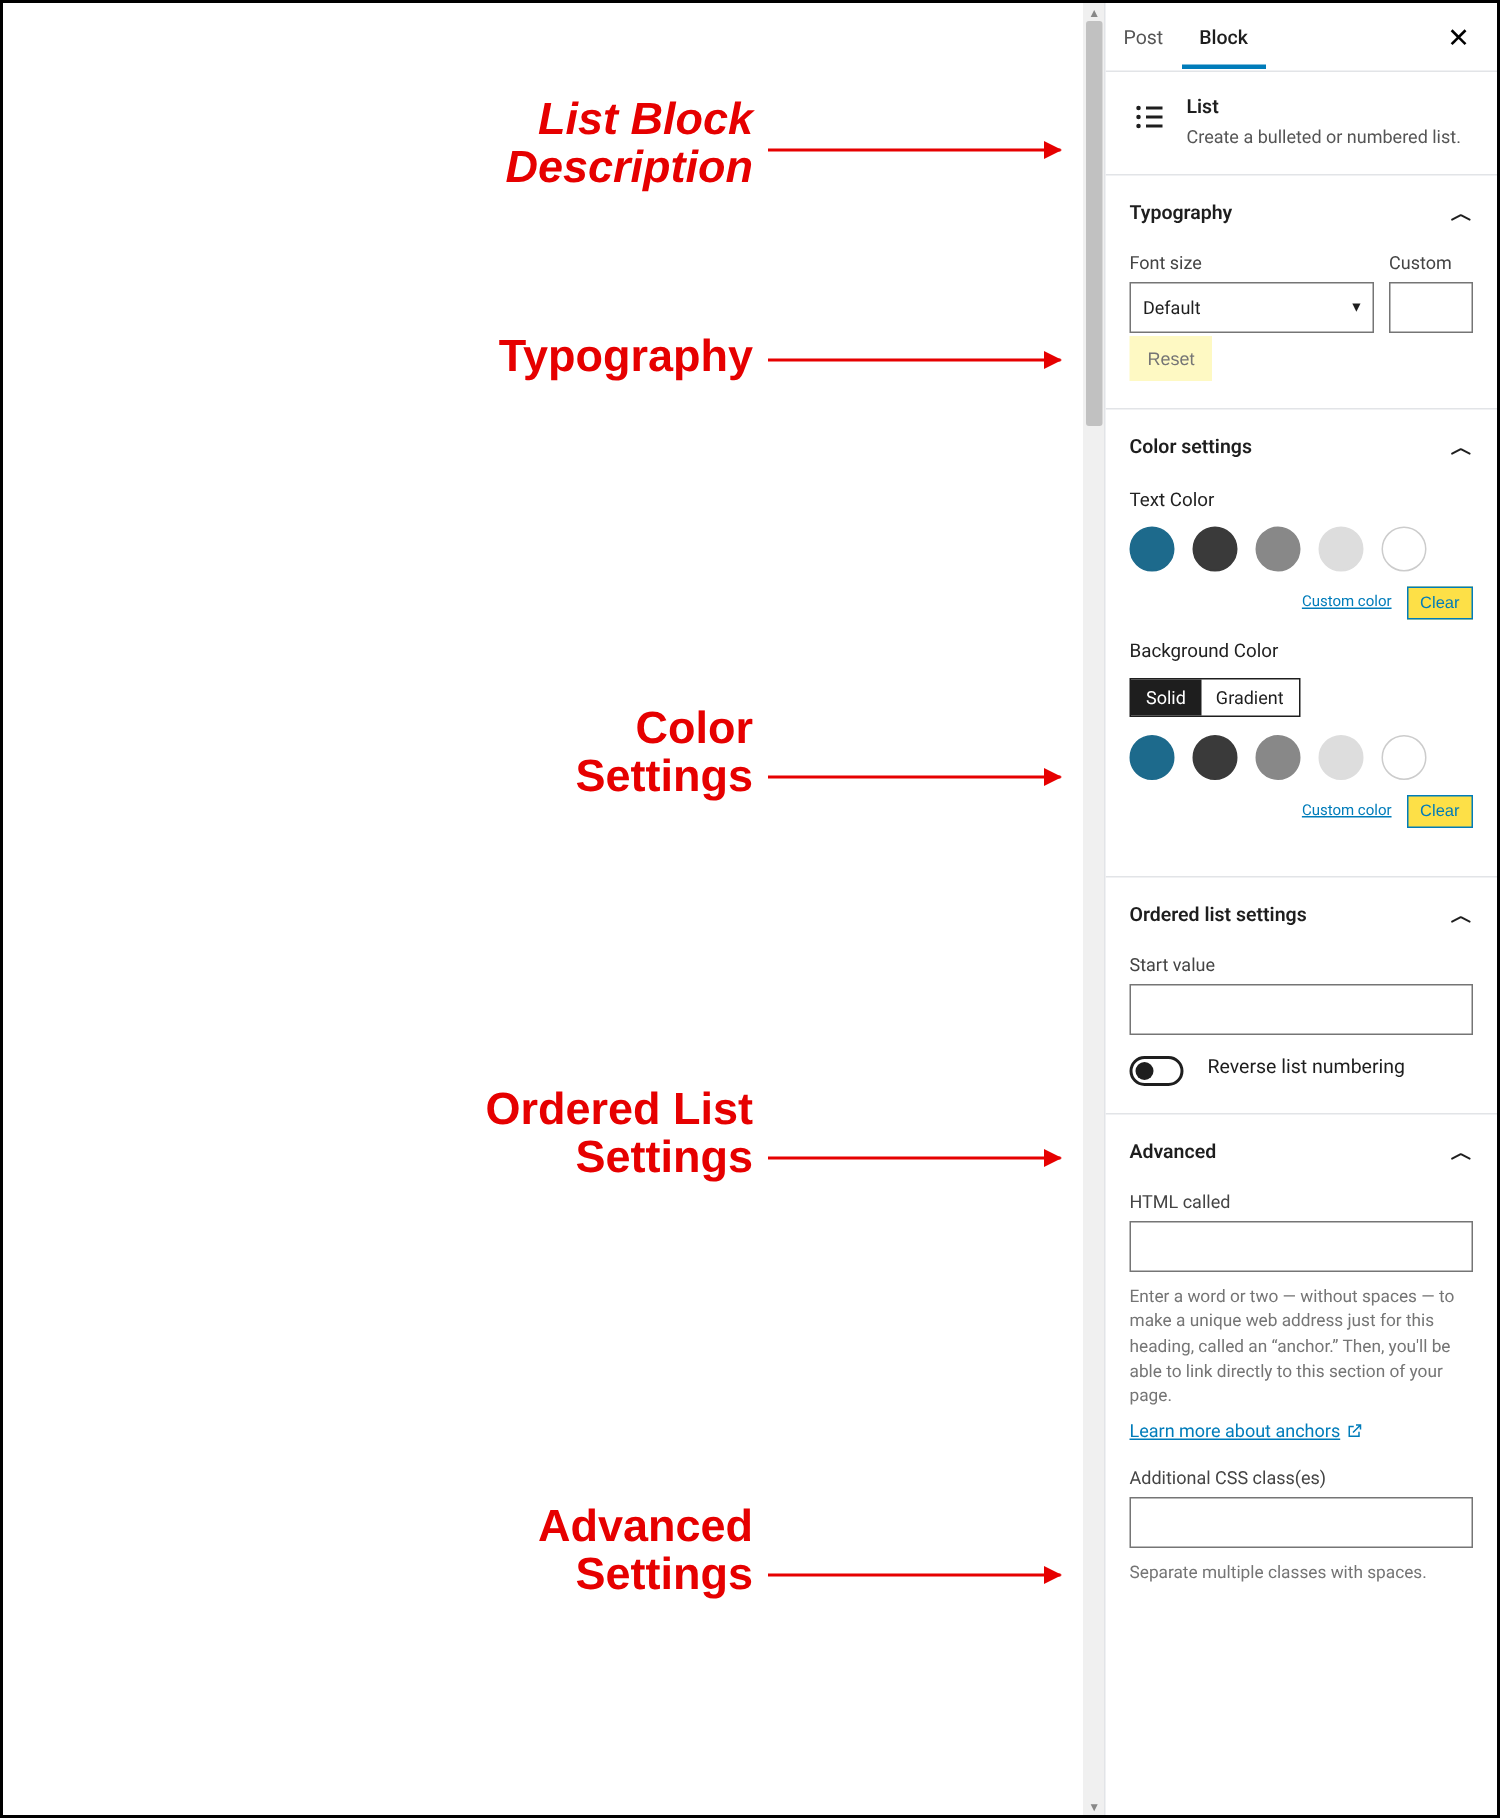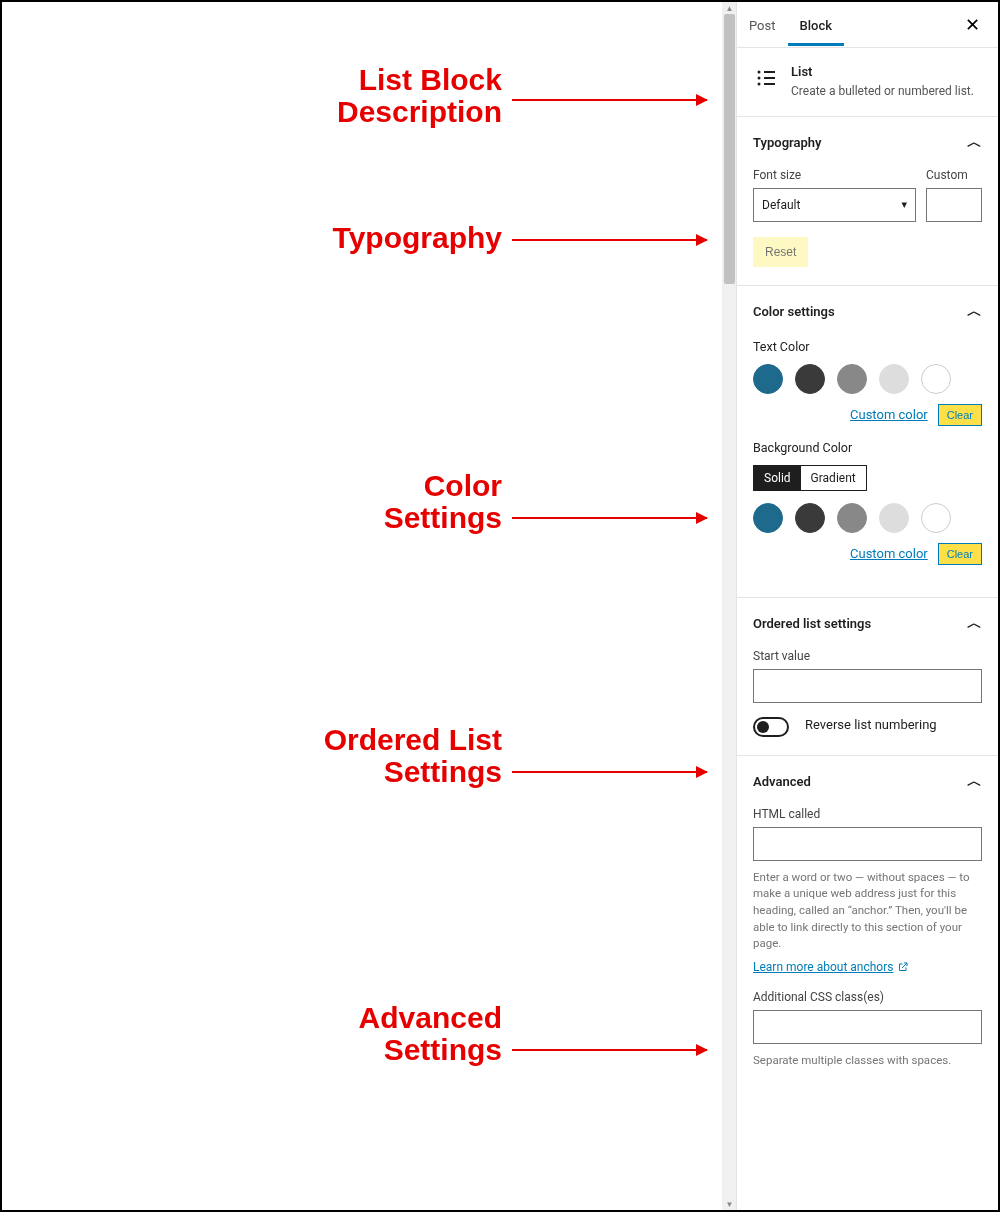--- a/index.html
+++ b/index.html
@@ -102,21 +102,21 @@
     align-items: center;
     padding: 16px 0;
     font-weight: 600;
     cursor: pointer;
   }
   .chev {
     font-size: 15px;
     font-weight: bold;
   }
   .panel-body { padding-bottom: 18px; }
-  .field-row { display: flex; gap: 10px; margin-bottom:15px;}
+  .field-row { display: flex; gap: 10px; margin-bottom:2px;}
   .field-col { flex: 1; }
   .field-col.small { flex: 0 0 56px; }
   .field-label { font-size: 12px; color: #444; margin-bottom: 6px; display:block;}
   .select-wrap {
     border: 1px solid #757575;
     height: 34px;
     display: flex;
     align-items: center;
     justify-content: space-between;
     padding: 0 8px;
@@ -156,21 +156,21 @@
   .color-row-bottom {
     display: flex;
     justify-content: flex-end;
     align-items: center;
     gap: 10px;
     margin-bottom: 14px;
   }
   .link {
     color: #007cba;
     text-decoration: underline;
-    font-size: 13px;
+    font-size: 10px;
     cursor: pointer;
   }
   .clear-btn {
     border: 1px solid #007cba;
     background: #fde047;
     color: #007cba;
     padding: 4px 8px;
     font-size: 11px;
     cursor: pointer;
   }
@@ -366,21 +366,21 @@
       </span>
       <div style="height:16px;"></div>
       <span class="field-label">Additional CSS class(es)</span>
       <input class="text-input" type="text" style="">
       <div class="help-text">Separate multiple classes with spaces.</div>
     </div>
   </div>
 
 </div>
 
-<div class="anno" style="left:280px; top:62px; width:220px;">
+<div class="anno" style="left:280px; top:62px; width:220px;font-style:italic;">
   <div>List Block</div>
     <div>Description</div>
 </div>
 <div class="arrow" style="left:510px; top:97px; width:195px;"></div>
 
 <div class="anno" style="left:280px; top:220px; width:220px;">
   <div>Typography</div>
 </div>
 <div class="arrow" style="left:510px; top:237px; width:195px;"></div>
 

